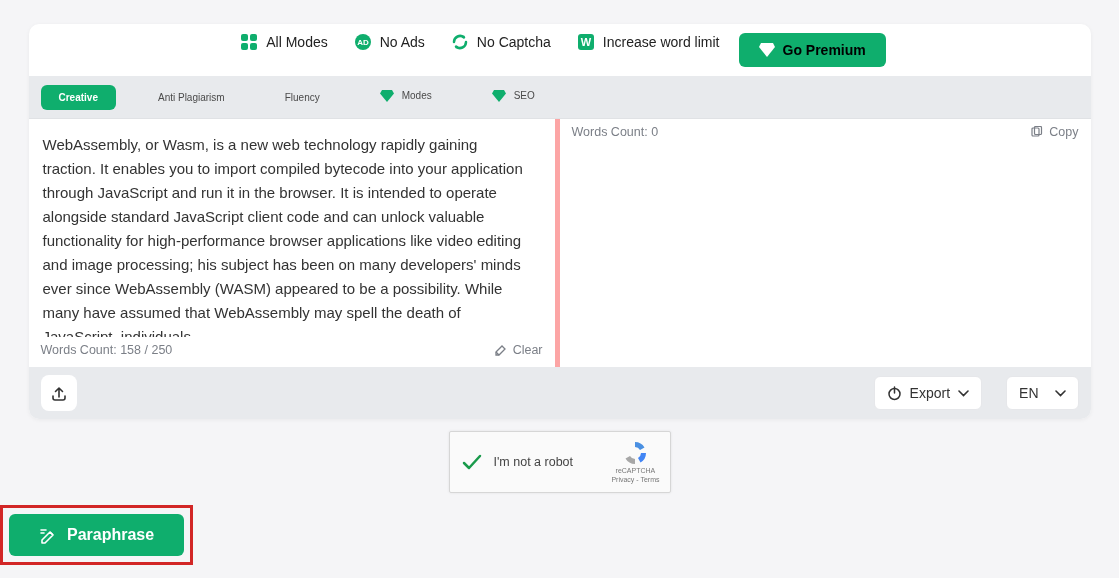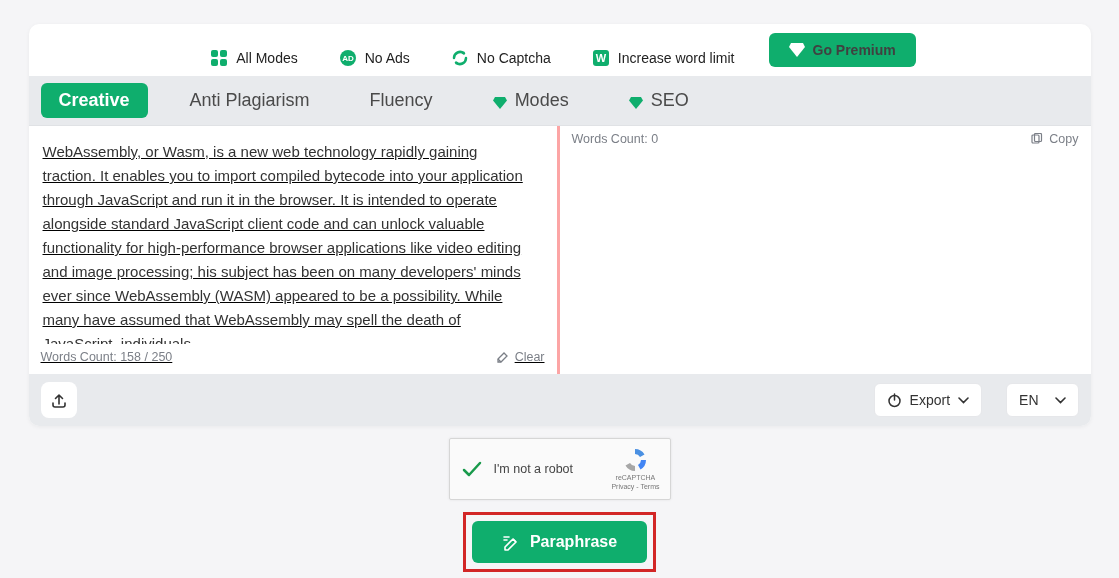--- a/index.html
+++ b/index.html
@@ -13,48 +13,48 @@
   }
   .app {
     width: 1062px;
     margin: 0 auto;
     background: #fff;
     border-radius: 10px;
     box-shadow: 0 1px 4px rgba(0,0,0,0.05);
   }
   .top-bar {
     display: flex;
-    align-items: flex-end;
+    align-items: flex-start;
     justify-content: center;
-    gap: 34px;
+    gap: 19px;
     padding: 9px 12px;
     font-size: 14px;
   }
   .feature { display: flex; align-items: center; gap: 8px; color:#222; font-weight:500; }
   .feature .ic { width:18px; height:18px; display:flex; align-items:center; justify-content:center;margin-left:7px; }
   .premium-btn {
     display:flex; align-items:center; gap:8px;
-    background:#0fae6d; color:#404040; font-weight:600;
+    background:#0fae6d; color:#000000; font-weight:600;
     padding: 9px 20px; border-radius: 6px; font-size:14px;
   }
   .mode-bar {
     background:#e8eaed;
     display:flex; align-items:center; gap:24px;
     padding: 7px 12px;
   }
   .mode {
-    font-size:18px; padding:7px 18px; border-radius:6px;
-    color:#4a4a4a; display:flex; align-items:flex-end; gap:8px;
+    font-size:10px; padding:7px 18px; border-radius:6px;
+    color:#4a4a4a; display:flex; align-items:flex-start; gap:8px;
     font-weight:500;
   }
   .mode.active { background:#0fae6d; color:#fff; font-weight:600; }
   .mode .diamond { width:14px; height:14px; }
   .panes { display:flex; border-top:1px solid #e0e2e5; }
   .pane { width:50%; position:relative; }
-  .pane:first-child { border-right:3px solid #fca5a5;text-decoration:underline; }
+  .pane:first-child { border-right:5px solid #fca5a5; }
   .text-area {
     height:218px;
     padding: 14px 22px 14px 14px;
     font-size:15px;
     line-height:1.6;
     color:#333;
     overflow-y:auto;
     position:relative;
   }
   .placeholder {
@@ -92,21 +92,21 @@
   .captcha {
     width:222px; height:62px; border:1px solid #d6d6d6; background:#fafafa;
     display:flex; align-items:center; padding:0 10px; gap:12px;
     border-radius:2px; box-shadow:0 0 3px rgba(0,0,0,0.08);
   }
   .check { width:22px; height:22px; }
   .captcha .txt { font-size:12.5px; color:#444; flex:1; }
   .captcha .logo { text-align:center; font-size:7px; color:#777; line-height:1.25; }
   .captcha .logo svg { display:block; margin:0 auto 1px; }
   .cta-wrap {
-    display:flex; justify-content:center; margin-top:12px;
+    display:flex; margin-top:12px;
   }
   .cta-frame {
     border:3px solid #d22626; padding:6px;
   }
   .paraphrase-btn {
     background:#0fae6d; color:#fff; font-weight:600; font-size:16px;
     padding:12px 30px; border-radius:6px;
     display:flex; align-items:center; gap:10px;
   }
   

